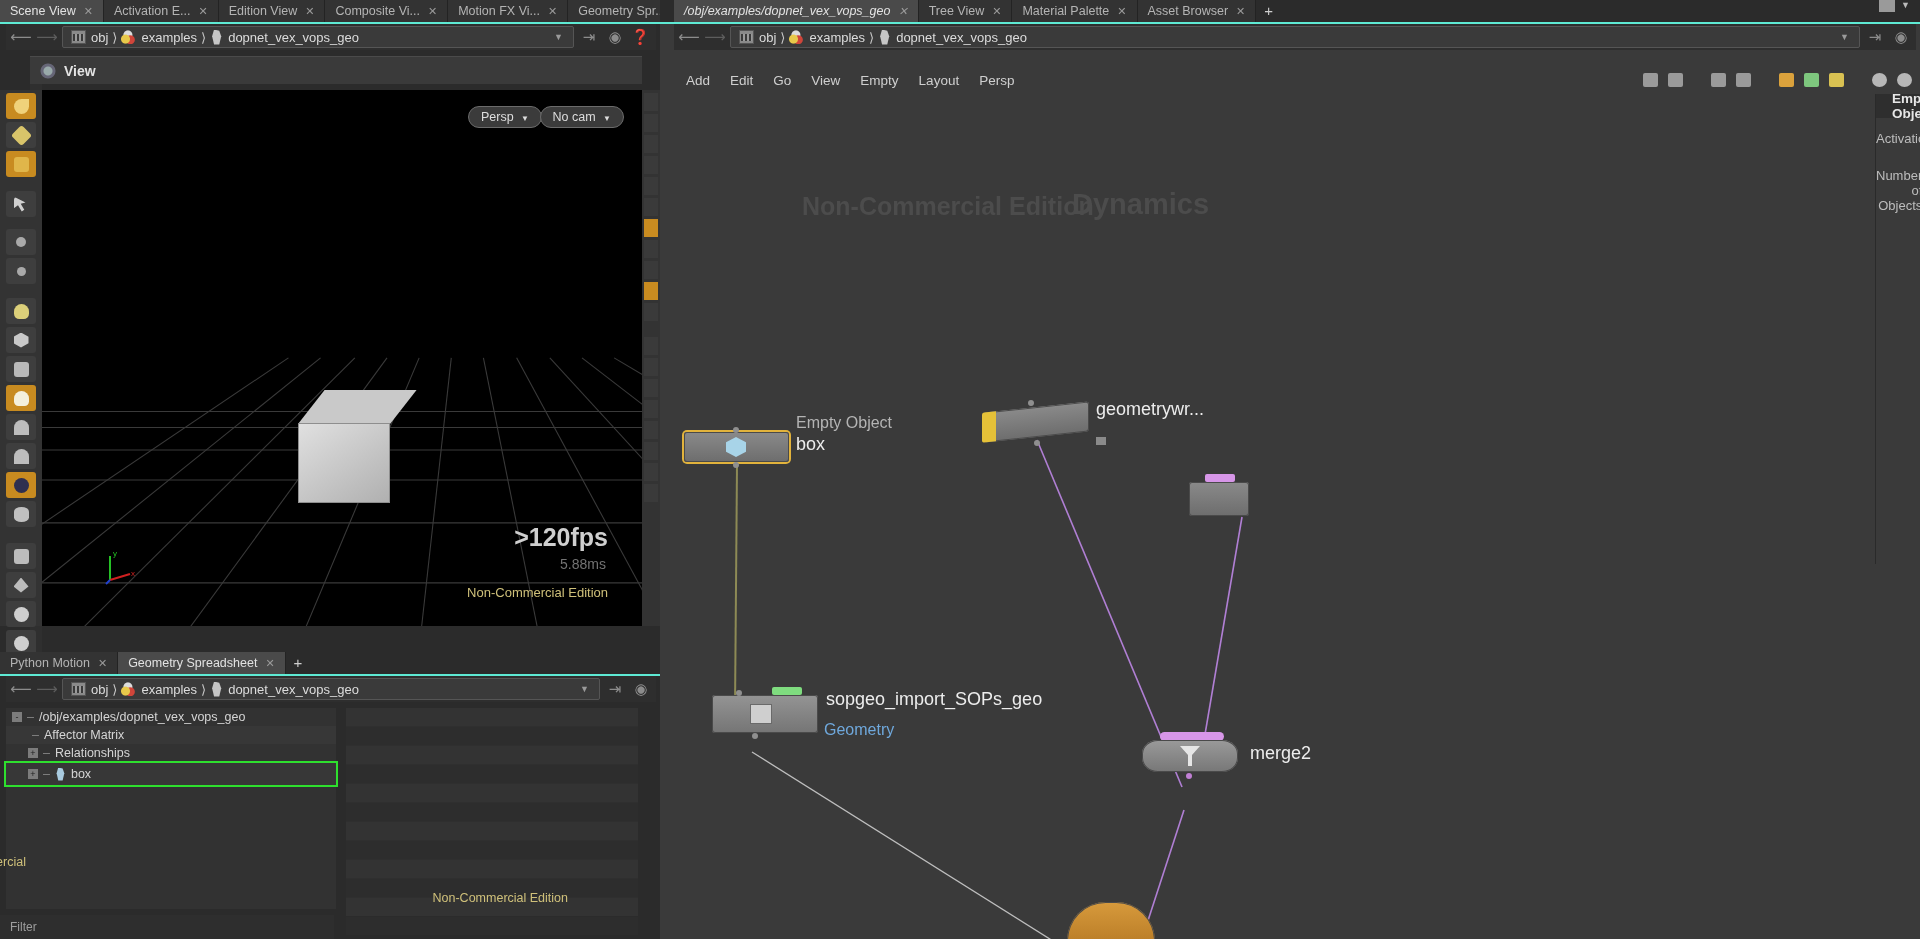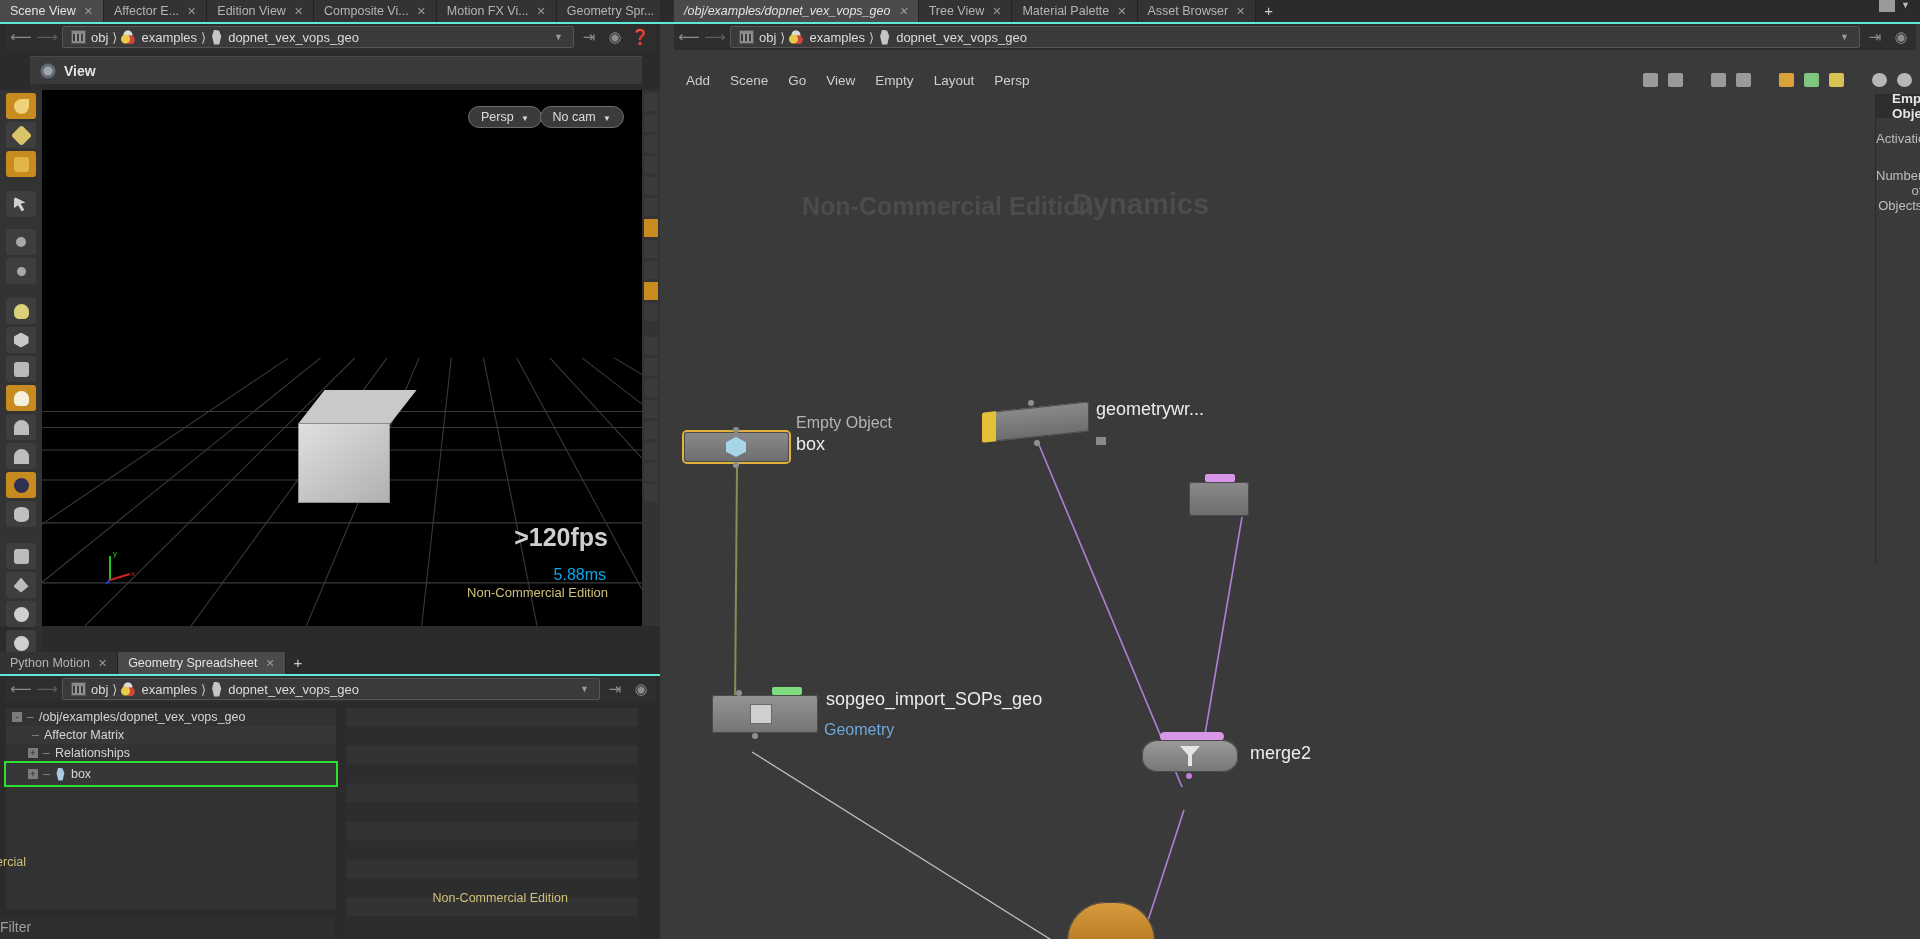--- a/index.html
+++ b/index.html
@@ -43,21 +43,21 @@
               background:#3a3a3a; display:flex; align-items:center; padding:0 10px; gap:8px;
               border-top:1px solid #4a4a4a; }
   #vpheader .vtitle { font-weight:bold; color:#e4e4e4; font-size:14px; }
   .vgear { width:16px;height:16px;border-radius:50%;
            background:radial-gradient(circle,#9aa 0 4px,#667 5px 7px,transparent 8px); }
   #vpbody { position:absolute; left:42px; top:90px; right:18px; bottom:26px;
             background:#000; overflow:hidden; }
   .gridfloor { position:absolute; inset:0; }
   .ovr { position:absolute; color:#bbb; font-family:"Liberation Sans",sans-serif; }
   #fps  { right:34px; bottom:74px; font-size:25px; font-weight:bold; color:#cfcfcf; }
-  #ms   { right:36px; bottom:42px; font-size:16px; color:#0ea5e9; }
+  #ms   { right:36px; bottom:54px; font-size:14px; color:#737373; }
   #nce1 { right:34px; bottom:26px; font-size:13px; color:#cfc07a; }
   .persp{ position:absolute; top:16px; right:100px; background:#3b3b3b; border:1px solid #6b6b6b;
           border-radius:11px; padding:3px 12px; font-size:12.5px; color:#ddd; }
   .nocam{ position:absolute; top:16px; right:18px; background:#3b3b3b; border:1px solid #6b6b6b;
           border-radius:11px; padding:3px 12px; font-size:12.5px; color:#ddd; }
   .cube { position:absolute; left:256px; top:333px; width:92px; height:80px;
           background:linear-gradient(145deg,#e0e0e0,#b0b0b0); border:1px solid #8e8e8e; }
   .cubeTop{ position:absolute; left:256px; top:300px; width:92px; height:34px;
           background:#c9c9c9; transform:skewX(-38deg); transform-origin:bottom left; }
   .axisgz { position:absolute; left:62px; bottom:40px; width:40px; height:40px; }
@@ -82,21 +82,21 @@
   .texp { width:10px; height:10px; background:#7c7c7c; color:#222; font-size:9px;
           line-height:10px; text-align:center; }
   .tdash { color:#888; }
   .sel-green { outline:2px solid #2ee02e; }
   #sheetarea { position:absolute; left:346px; top:56px; right:22px; bottom:30px; background:#2f2f2f; }
   .srow { height:18px; background:#333; margin-bottom:1px; }
   .srow.b { background:#2d2d2d; }
   #nce2 { position:absolute; right:92px; bottom:34px; font-size:12.5px; color:#cfc07a; }
   #nce3 { position:absolute; right:310px; bottom:26px; font-size:12.5px; color:#cfc07a; }
   #filterbar { position:absolute; left:0; bottom:0; width:334px; height:24px; background:#2e2e2e;
-               display:flex; align-items:center; color:#9d9d9d; font-size:14px; }
+               display:flex; align-items:center; padding-left:10px; color:#9d9d9d; font-size:12px; }
 
   
   #netpanel { left:660px; top:0; width:1260px; height:939px; background:#3a3a3a; }
   #netmenu { position:absolute; left:12px; top:68px; right:0; height:24px; display:flex;
              align-items:center; gap:20px; padding-left:14px; background:#3a3a3a;
              color:#cfcfcf; font-size:13.5px; }
   #netcanvas { position:absolute; left:12px; top:92px; right:0; bottom:0; background:#3a3a3a;
                overflow:hidden; }
   .wm { position:absolute; color:#4c4c4c; font-weight:bold; pointer-events:none; }
   #wm1 { left:130px; top:100px; font-size:25px; }
@@ -142,21 +142,21 @@
 <body>
 
 <div class="panel" id="leftpanel">
 
   <div class="tabbar" id="left-tabbar">
     <div class="tab active">
       <span>Scene View</span>
       <span class="x">✕</span>
     </div>
     <div class="tab">
-      <span>Affector E...</span>
+      <span>Activation E...</span>
       <span class="x">✕</span>
     </div>
     <div class="tab">
       <span>Edition View</span>
       <span class="x">✕</span>
     </div>
     <div class="tab">
       <span>Composite Vi...</span>
       <span class="x">✕</span>
     </div>
@@ -459,21 +459,21 @@
       </span>
       <span style="flex:1"></span>
       <span class="crumbdrop">▼</span>
     </div>
     <div class="navarrow">⇥</div>
     <div class="navarrow">◉</div>
   </div>
 
   <div id="netmenu">
     <span>Add</span>
-    <span>Scene</span>
+    <span>Edit</span>
     <span>Go</span>
     <span>View</span>
     <span>Empty</span>
     <span>Layout</span>
     <span>Persp</span>
     <span style="flex:1"></span>
     <span class="iconstrip" style="margin-right:8px">
       <i class="sicon"></i>
       <i class="sicon"></i>
       <i class="sicon" style="margin-left:18px"></i>

